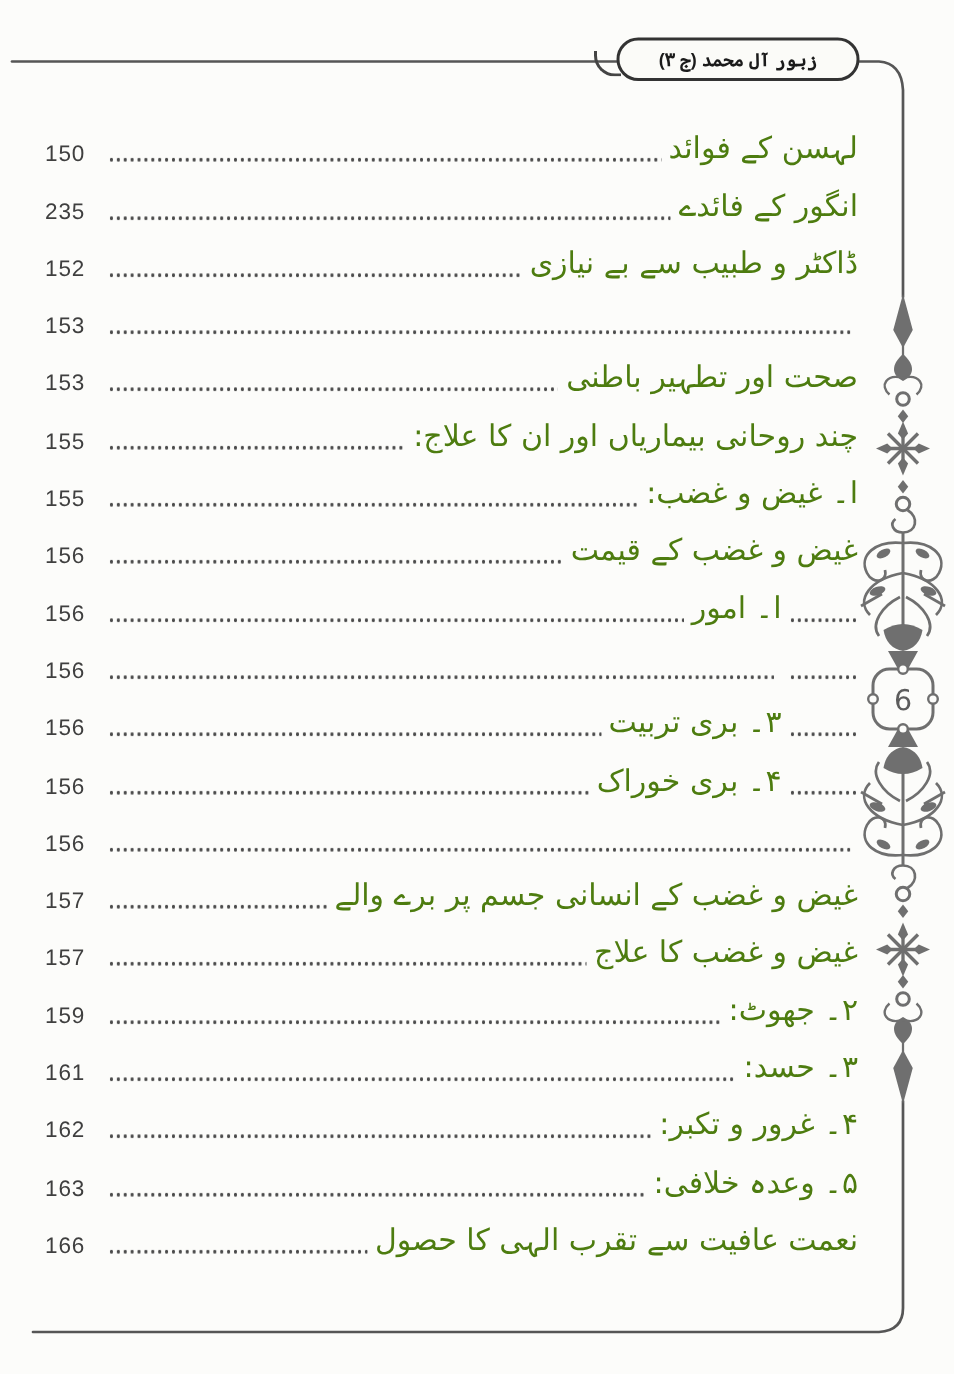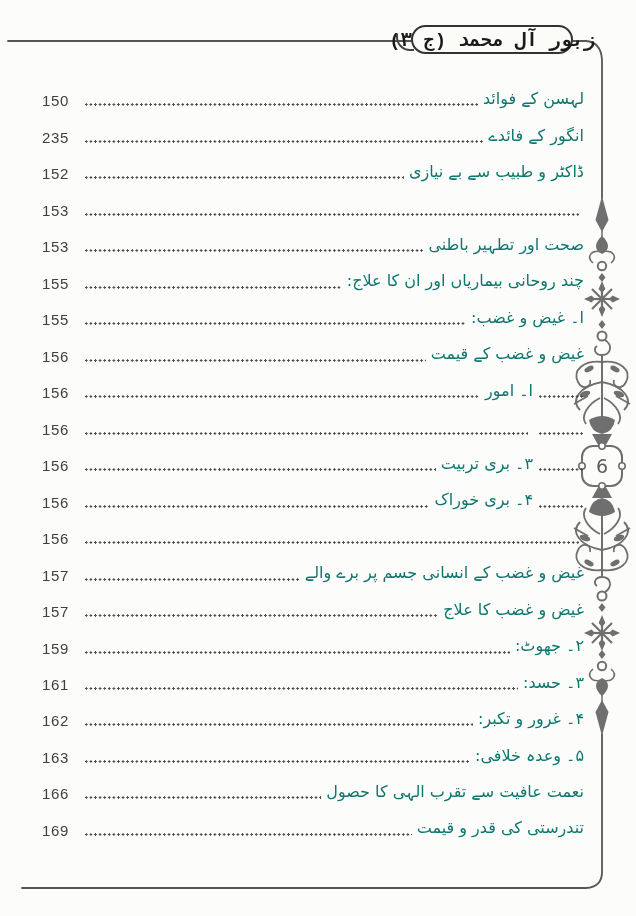--- a/index.html
+++ b/index.html
@@ -24,28 +24,28 @@
     z-index:3;
   }
   .title-pill::before {
     content:""; position:absolute; left:-17px; top:7px;
     width:16px; height:15px;
     border-left:2px solid #444; border-bottom:2px solid #444;
     border-bottom-left-radius:14px;
   }
   .title-pill .ttl-text {
     direction:rtl; unicode-bidi:isolate;
-    font-family:Liberation Mono, monospace;
-    font-size:19px; font-weight:bold; color:#1b1b1b;
+    font-family:Liberation Sans, sans-serif;
+    font-size:12px; font-weight:bold; color:#1b1b1b;
     white-space:nowrap; letter-spacing:-0.3px;
   }
 
   
   .toc {
-    position:absolute; left:42px; top:79px; width:542px; height:766px;
+    position:absolute; left:30px; top:79px; width:542px; height:766px;
     display:flex; flex-direction:column;
     z-index:2;
   }
   .row {
     flex:1 1 0;
     display:flex; align-items:flex-end;
     padding-bottom:7px;
   }
   .pg {
     font-family:"Liberation Sans", sans-serif;
@@ -58,21 +58,21 @@
     margin:0 5px 1px 6px;
     background-image:radial-gradient(circle, #4c4c4c 1.02px, rgba(0,0,0,0) 1.35px);
     background-size:4.6px 5px;
     background-repeat:repeat-x;
     background-position:left bottom;
   }
   .lead.sub { flex:0 0 46px; margin-left:5px; margin-right:0; }
   .ttl {
     direction:rtl; unicode-bidi:isolate;
     font-family:"DejaVu Sans", sans-serif;
-    font-size:16px; color:#0f766e;
+    font-size:20px; color:#4d7c0f;
     white-space:nowrap; line-height:1.15;
     margin-bottom:0;
   }
 </style>
 </head>
 <body>
 
 <div class="page">
 
   <svg class="frame" width="636" height="916" viewBox="0 0 636 916">
@@ -258,20 +258,15 @@
       <span class="ttl">۵۔ وعدہ خلافی:</span>
     </div>
 
 
     <div class="row">
       <span class="pg">166</span>
       <span class="lead"></span>
       <span class="ttl">نعمت عافیت سے تقرب الہی کا حصول</span>
     </div>
 
-    <div class="row">
-      <span class="pg">169</span>
-      <span class="lead"></span>
-      <span class="ttl">تندرستی کی قدر و قیمت</span>
-    </div>
 
   </div>
 </div>
 
 </body></html>

